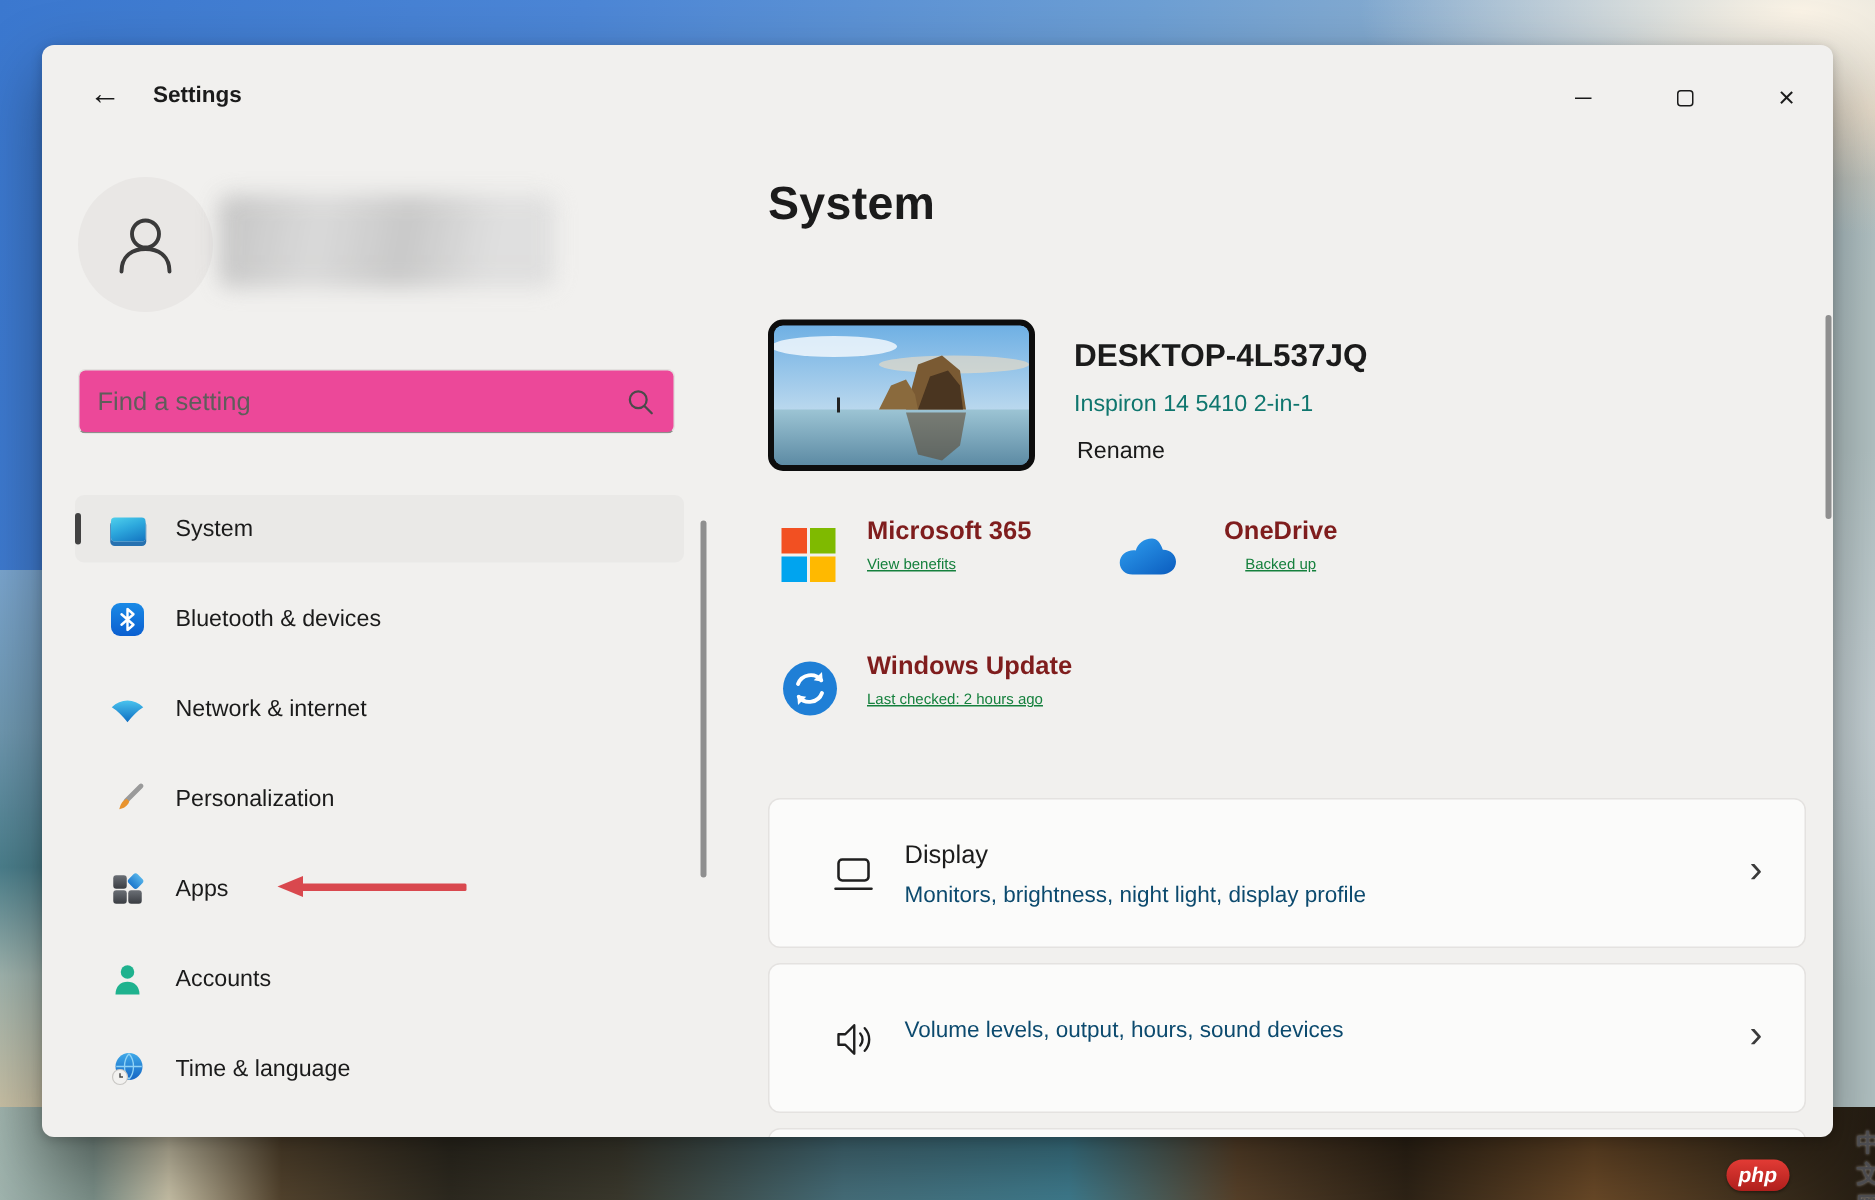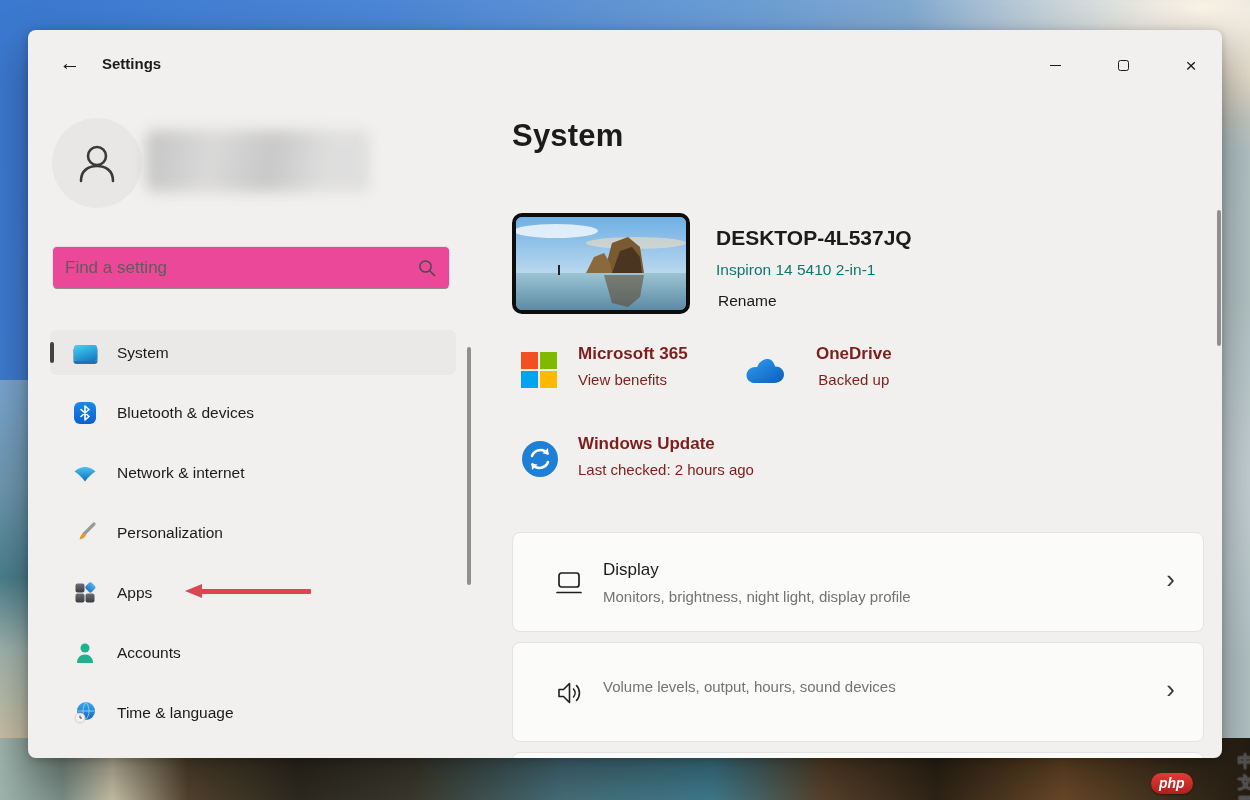--- a/index.html
+++ b/index.html
@@ -75,39 +75,39 @@
   .page-title { position:absolute; left:484px; top:88px; font-size:31px; font-weight:700; color:#1b1b1b; letter-spacing:.2px; }
 
   .device-thumb { position:absolute; left:484px; top:183px; width:178px; height:101px;
     border:4px solid #0d0d0d; border-radius:10px; overflow:hidden; background:#6aa4d8; }
   .device-thumb svg { display:block; }
   .device-name  { position:absolute; left:688px; top:196px; font-size:21px; font-weight:700; color:#1b1b1b; }
   .device-model { position:absolute; left:688px; top:231px; font-size:15.5px; color:#0f766e; }
   .device-rename{ position:absolute; left:690px; top:262px; font-size:15.5px; color:#191919; cursor:pointer; }
 
   .badge-title { font-size:17px; font-weight:700; color:#7f1d1d; }
-  .badge-sub   { font-size:15px; color:#7f1d1d; margin-top:7px; }
+  .badge-sub   { font-size:10px; color:#15803d; margin-top:7px;text-decoration:underline; }
   .b-ms    { position:absolute; left:550px; top:314px; }
   .b-od    { position:absolute; left:788px; top:314px;text-align:center; }
   .b-wu    { position:absolute; left:550px; top:404px; }
   .ms-grid { position:absolute; left:493px; top:322px; width:36px; height:36px;
     display:grid; grid-template-columns:17px 17px; grid-template-rows:17px 17px; gap:2px; }
   .ms-grid span { display:block; }
   .od-icon { position:absolute; left:712px; top:324px; }
   .wu-icon { position:absolute; left:493px; top:410px; width:38px; height:38px; }
 
   .card { position:absolute; left:484px; width:692px; background:#fbfbfa;
     border:1px solid #e4e2e0; border-radius:8px; }
   .card-1 { top:502px; height:100px; }
   .card-2 { top:612px; height:100px; }
   .card-3 { top:722px; height:40px; border-radius:8px 8px 0 0; }
   .card-icon { position:absolute; left:40px; top:34px; width:32px; height:32px; }
   .card-text { position:absolute; left:90px; top:27px; }
   .card-title { font-size:17px; color:#1c1c1c; font-weight:400; }
-  .card-sub   { font-size:15px; color:#737373; margin-top:8px; }
+  .card-sub   { font-size:15px; color:#0c4a6e; margin-top:8px; }
   .card-chevron { position:absolute; right:28px; top:50%; transform:translateY(-58%);
     font-size:26px; color:#3a3a3a; font-weight:400; }
   .main-scrollbar { position:absolute; left:1189px; top:180px; width:3.5px; height:136px; border-radius:2px; background:#8f8f8f; }
 
   
   .watermark { position:absolute; left:1151px; top:752px; display:flex; align-items:center; z-index:5;gap:40px; }
   .wm-badge { background:linear-gradient(180deg,#e23b35,#b01f1c); color:#fff; font-weight:700; font-style:italic;
     font-size:14px; padding:2px 8px 3px; border-radius:11px; box-shadow:0 1px 2px rgba(0,0,0,.4); }
   .wm-text { margin-left:5px; font-size:16px; font-weight:700; color:#4c4c50; text-shadow:0 0 2px rgba(255,255,255,.5); }
 </style>

